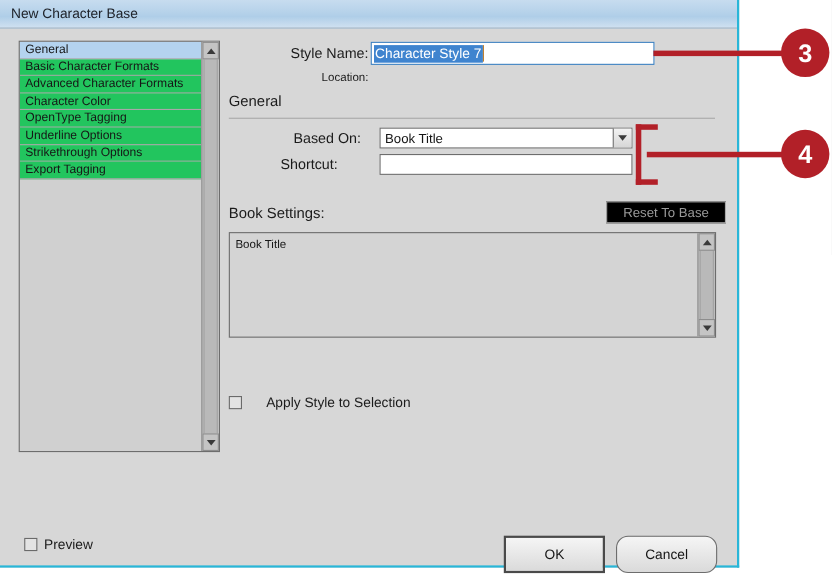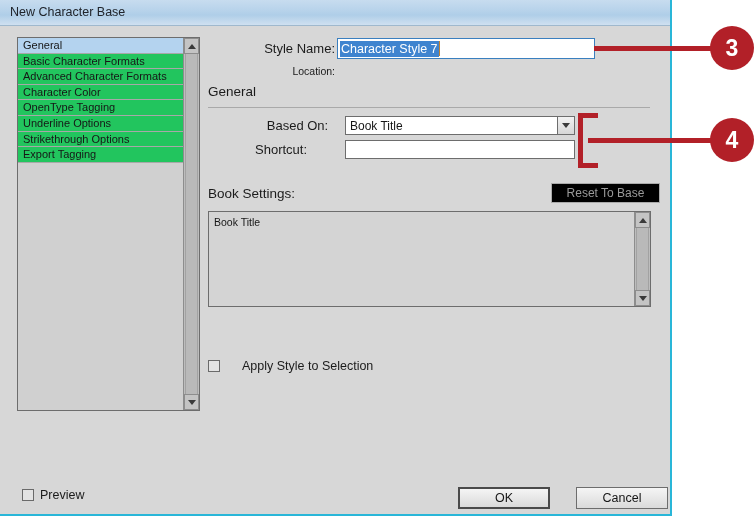--- a/index.html
+++ b/index.html
@@ -317,38 +317,39 @@
     position: absolute;
     left: 22px;
     top: 488px;
     display: flex;
     align-items: center;
     gap: 6px;
   }
   .footer-btn {
     position: absolute;
     top: 487px;
-    height: 22px;
+    height: 34px;
     background: linear-gradient(to bottom, #f5f5f5, #dadada);
     border: 1px solid #6d6d6d;
     box-sizing: border-box;
     font-size: 12.5px;
     color: #161616;
     display: flex;
     align-items: center;
     justify-content: center;
   }
   .footer-btn.ok {
     left: 458px;
     width: 92px;
     border: 2px solid #4a4a4a;
   }
   .footer-btn.cancel {
-    left: 576px;
+    left: 560px;
     width: 92px;
+    border-radius: 11px;
   }
 
   
   .callout-circle {
     position: absolute;
     width: 44px;
     height: 44px;
     border-radius: 50%;
     background: #b22028;
     color: #ffffff;

